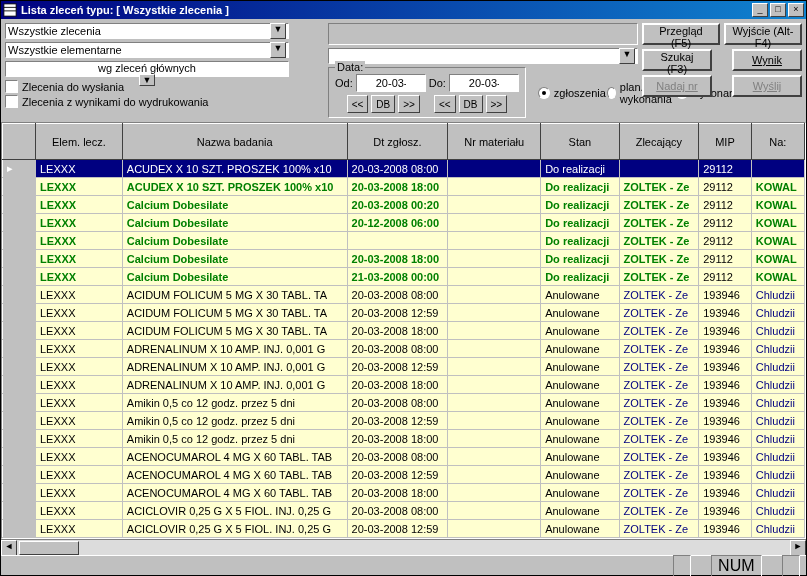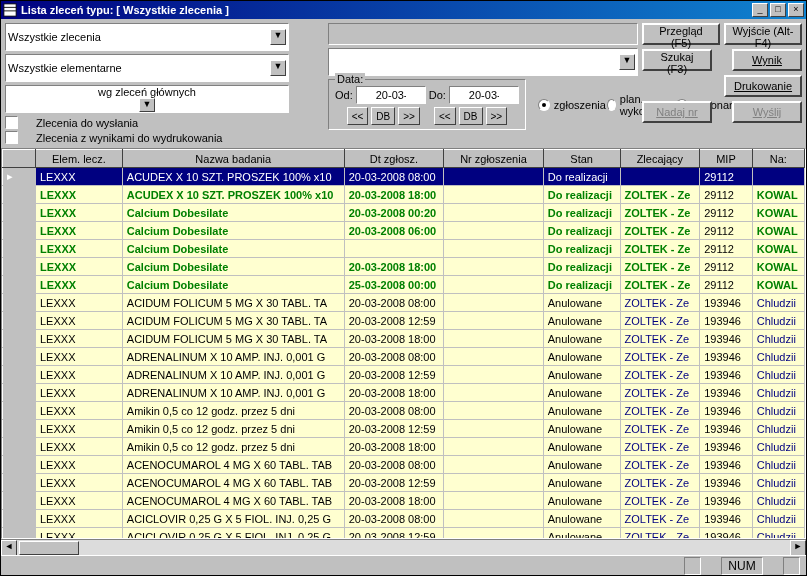--- a/index.html
+++ b/index.html
@@ -3,52 +3,52 @@
 <meta charset="utf-8">
 <style>
 * { box-sizing: border-box; margin: 0; padding: 0; }
 body { font-family: "MS Sans Serif", Arial, sans-serif; font-size: 11px; background: #c0c0c0; width: 807px; height: 576px; overflow: hidden; }
 .window { width: 807px; height: 576px; border: 1px solid #000; background: #a16207; display: flex; flex-direction: column; }
 .titlebar { background: linear-gradient(to right, #000080, #1084d0); color: #fff; height: 18px; display: flex; align-items: center; padding: 0 2px; }
 .titlebar-icon { width: 14px; height: 14px; margin-right: 4px; }
 .titlebar-text { flex: 1; font-weight: bold; font-size: 11px; }
 .winbtn { width: 16px; height: 14px; background: #c0c0c0; border: 1px solid; border-color: #fff #404040 #404040 #fff; margin-left: 2px; font-size: 9px; font-family: Arial; text-align: center; line-height: 11px; cursor: default; color: #000; }
 .toolbar { background: #c0c0c0; padding: 2px; }
-.combo { height: 28px; border: 1px solid; border-color: #808080 #fff #fff #808080; background: #fff; display: flex; align-items: center; padding: 0 2px; }
+.combo { height: 16px; border: 1px solid; border-color: #808080 #fff #fff #808080; background: #fff; display: flex; align-items: center; padding: 0 2px; }
 .combo-text { flex: 1; }
 .combo-btn { width: 16px; height: 16px; background: #c0c0c0; border: 1px solid; border-color: #fff #404040 #404040 #fff; text-align: center; font-size: 9px; }
 .btn { height: 22px; background: #c0c0c0; border: 2px solid; border-color: #fff #404040 #404040 #fff; padding: 0 6px; font-size: 11px; cursor: pointer; }
 .btn:disabled, .btn.disabled { color: #808080; }
 .btn u { text-decoration: underline; }
-.chk { display: flex; align-items: center; gap: 18px; }
+.chk { display: flex; align-items: center; gap: 4px; }
 .chkbox { width: 13px; height: 13px; border: 1px solid; border-color: #808080 #fff #fff #808080; background: #fff; }
 .fieldset { border: 1px solid #808080; border-right-color: #fff; border-bottom-color: #fff; padding: 2px 6px 4px; position: relative; }
 .fieldset-label { font-size: 11px; position: absolute; top: -7px; left: 6px; background: #c0c0c0; padding: 0 2px; }
 .dateinput { border: 1px solid; border-color: #808080 #fff #fff #808080; background: #fff; padding: 1px 19px; font-size: 11px; height: 18px; }
 .minibtn { height: 18px; background: #c0c0c0; border: 1px solid; border-color: #fff #404040 #404040 #fff; padding: 0 4px; font-size: 10px; cursor: pointer; }
 .radio-group { display: flex; flex-direction: row; gap: 1px; padding-left: 8px; }
 .radio { display: flex; align-items: center; gap: 4px; font-size: 11px; }
 .radio-circ { width: 12px; height: 12px; border-radius: 50%; border: 1px solid; border-color: #808080 #fff #fff #808080; background: #fff; display: flex; align-items: center; justify-content: center; }
 .radio-dot { width: 4px; height: 4px; border-radius: 50%; background: #000; }
 .grid-wrap { flex: 1; border: 1px solid; border-color: #808080 #fff #fff #808080; overflow: hidden; position: relative; background: #fff; }
 .grid { width: 100%; border-collapse: collapse; font-size: 11px; }
-.grid th { background: #c0c0c0; border: 1px solid; border-color: #fff #404040 #404040 #fff; padding: 2px 16px; font-weight: normal; text-align: center; height: 18px; white-space: nowrap; overflow: hidden; margin-left: 32px; }
+.grid th { background: #c0c0c0; border: 1px solid; border-color: #fff #404040 #404040 #fff; padding: 2px 16px; font-weight: normal; text-align: center; height: 36px; white-space: nowrap; overflow: hidden; margin-left: 32px; }
 .grid td { border-right: 1px solid #c0c0c0; border-bottom: 1px solid #c0c0c0; padding: 2px 4px; height: 18px; white-space: nowrap; overflow: hidden; }
 .grid tr.data { background: #ffffd0; }
 .grid tr.selected td { background: #000080; color: #fff; }
 .grid td.green, .grid tr.data td.green { color: #008000; font-weight: bold; }
 .grid td.blue, .grid tr.data td.blue { color: #000080; }
 .rowhdr { width: 18px; background: #c0c0c0 !important; border: 1px solid; border-color: #fff #404040 #404040 #fff; }
 .grid tr.selected td.rowhdr { background: #c0c0c0 !important; }
 .scroll-h { height: 16px; background: #dcdcdc; display: flex; border-top: 1px solid #808080; }
 .scroll-btn { width: 16px; height: 16px; background: #c0c0c0; border: 1px solid; border-color: #fff #404040 #404040 #fff; font-size: 9px; text-align: center; }
 .scroll-track { flex: 1; position: relative; }
 .scroll-thumb { position: absolute; height: 14px; width: 60px; background: #c0c0c0; border: 1px solid; border-color: #fff #404040 #404040 #fff; top: 1px; left: 2px; }
 .status { height: 20px; background: #c0c0c0; border-top: 1px solid #fff; display: flex; justify-content: flex-end; align-items: center; padding: 0 6px; gap: 20px; }
-.status-cell { border: 1px solid; border-color: #808080 #fff #fff #808080; padding: 1px 6px; font-size: 12px; }
+.status-cell { border: 1px solid; border-color: #808080 #fff #fff #808080; padding: 1px 6px; font-size: 16px; }
 .rcol { width: 160px; display: flex; flex-direction: column; gap: 4px; }
 .rcol .btn { width: 100%; }
 .top-flex { display: flex; gap: 4px; padding: 2px; }
 .left-col { flex: 1; }
 .mid-col { width: 310px; }
 .fieldset2 { border: 1px solid #808080; border-right-color: #fff; border-bottom-color: #fff; padding: 4px; }
 </style>
 </head>
 <body>
 
@@ -136,23 +136,20 @@
 
       <div class="rcol">
         <div style="display:flex;gap:4px;">
           <button class="btn" style="flex:1;">Przegląd (F5)</button>
           <button class="btn" style="flex:1;">Wyjście (Alt-F4)</button>
         </div>
         <div style="display:flex;gap:20px;">
           <button class="btn" style="flex:1;">Szukaj (F3)</button>
           <button class="btn" style="flex:1;"><u>Wynik</u></button>
         </div>
-        <div style="display:flex;justify-content:flex-end;">
-          <button class="btn" style="width:78px;"><u>Drukowanie</u></button>
-        </div>
         <div style="display:flex;gap:20px;">
           <button class="btn disabled" style="flex:1;"><u>Nadaj nr</u></button>
           <button class="btn disabled" style="flex:1;"><u>Wyślij</u></button>
         </div>
       </div>
     </div>
   </div>
 
   <div class="grid-wrap">
     <table class="grid" id="grid">
@@ -166,21 +163,21 @@
           <col style="width:80px">
           <col style="width:50px">
           <col style="width:60px">
       </colgroup>
       <thead>
           <tr id="grid-head">
             <th class="rowhdr"></th>
             <th>Elem. lecz.</th>
             <th>Nazwa badania</th>
             <th>Dt zgłosz.</th>
-            <th>Nr zgłoszenia</th>
+            <th>Nr materiału</th>
             <th>Stan</th>
             <th>Zlecający</th>
             <th>MIP</th>
             <th>Na:</th>
           </tr>
         </thead>
       <tbody id="grid-body">
           <tr class="data selected">
             <td class="rowhdr">▸</td>
             <td class="">LEXXX</td>
@@ -211,21 +208,21 @@
             <td class="green"></td>
             <td class="green">Do realizacji</td>
             <td class="green">ZOLTEK - Ze</td>
             <td>29112</td>
             <td class="green">KOWAL</td>
           </tr>
           <tr class="data">
             <td class="rowhdr"></td>
             <td class="green">LEXXX</td>
             <td class="green">Calcium Dobesilate</td>
-            <td class="green">20-03-2008 06:00</td>
+            <td class="green">20-12-2008 06:00</td>
             <td class="green"></td>
             <td class="green">Do realizacji</td>
             <td class="green">ZOLTEK - Ze</td>
             <td>29112</td>
             <td class="green">KOWAL</td>
           </tr>
           <tr class="data">
             <td class="rowhdr"></td>
             <td class="green">LEXXX</td>
             <td class="green">Calcium Dobesilate</td>
@@ -244,21 +241,21 @@
             <td class="green"></td>
             <td class="green">Do realizacji</td>
             <td class="green">ZOLTEK - Ze</td>
             <td>29112</td>
             <td class="green">KOWAL</td>
           </tr>
           <tr class="data">
             <td class="rowhdr"></td>
             <td class="green">LEXXX</td>
             <td class="green">Calcium Dobesilate</td>
-            <td class="green">25-03-2008 00:00</td>
+            <td class="green">21-03-2008 00:00</td>
             <td class="green"></td>
             <td class="green">Do realizacji</td>
             <td class="green">ZOLTEK - Ze</td>
             <td>29112</td>
             <td class="green">KOWAL</td>
           </tr>
           <tr class="data">
             <td class="rowhdr"></td>
             <td class="">LEXXX</td>
             <td class="">ACIDUM FOLICUM  5 MG X 30 TABL.  TA</td>

